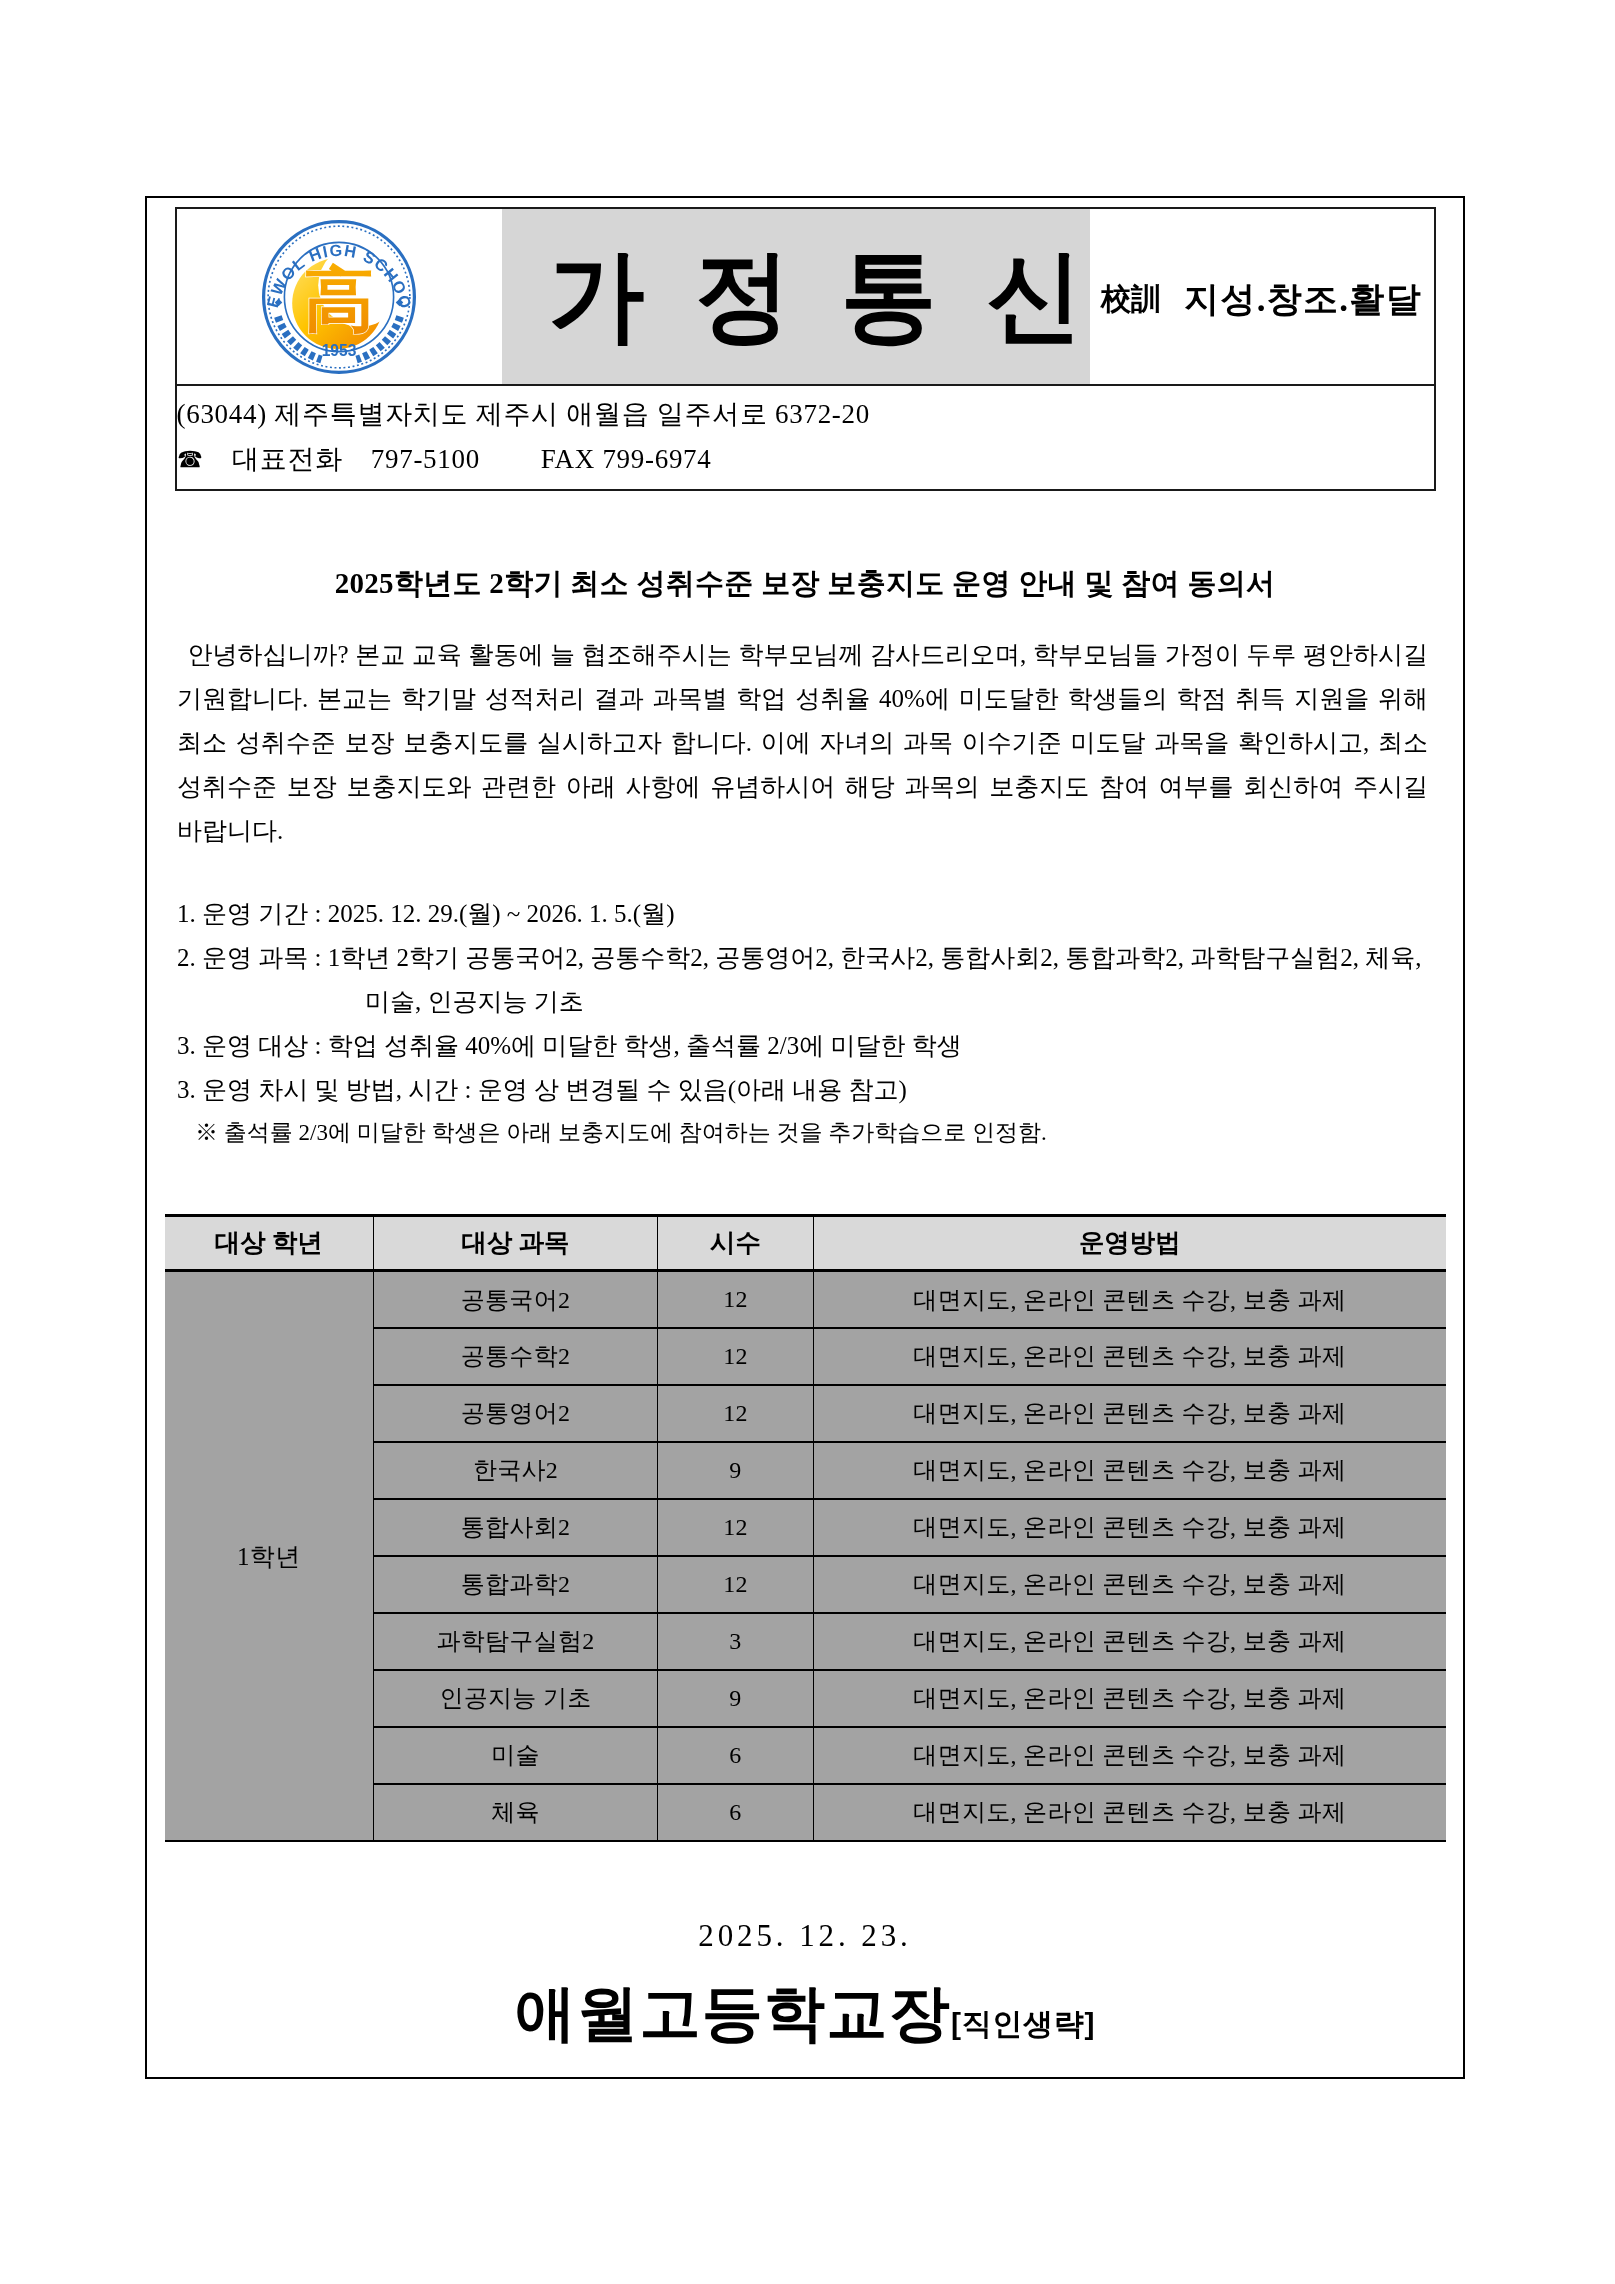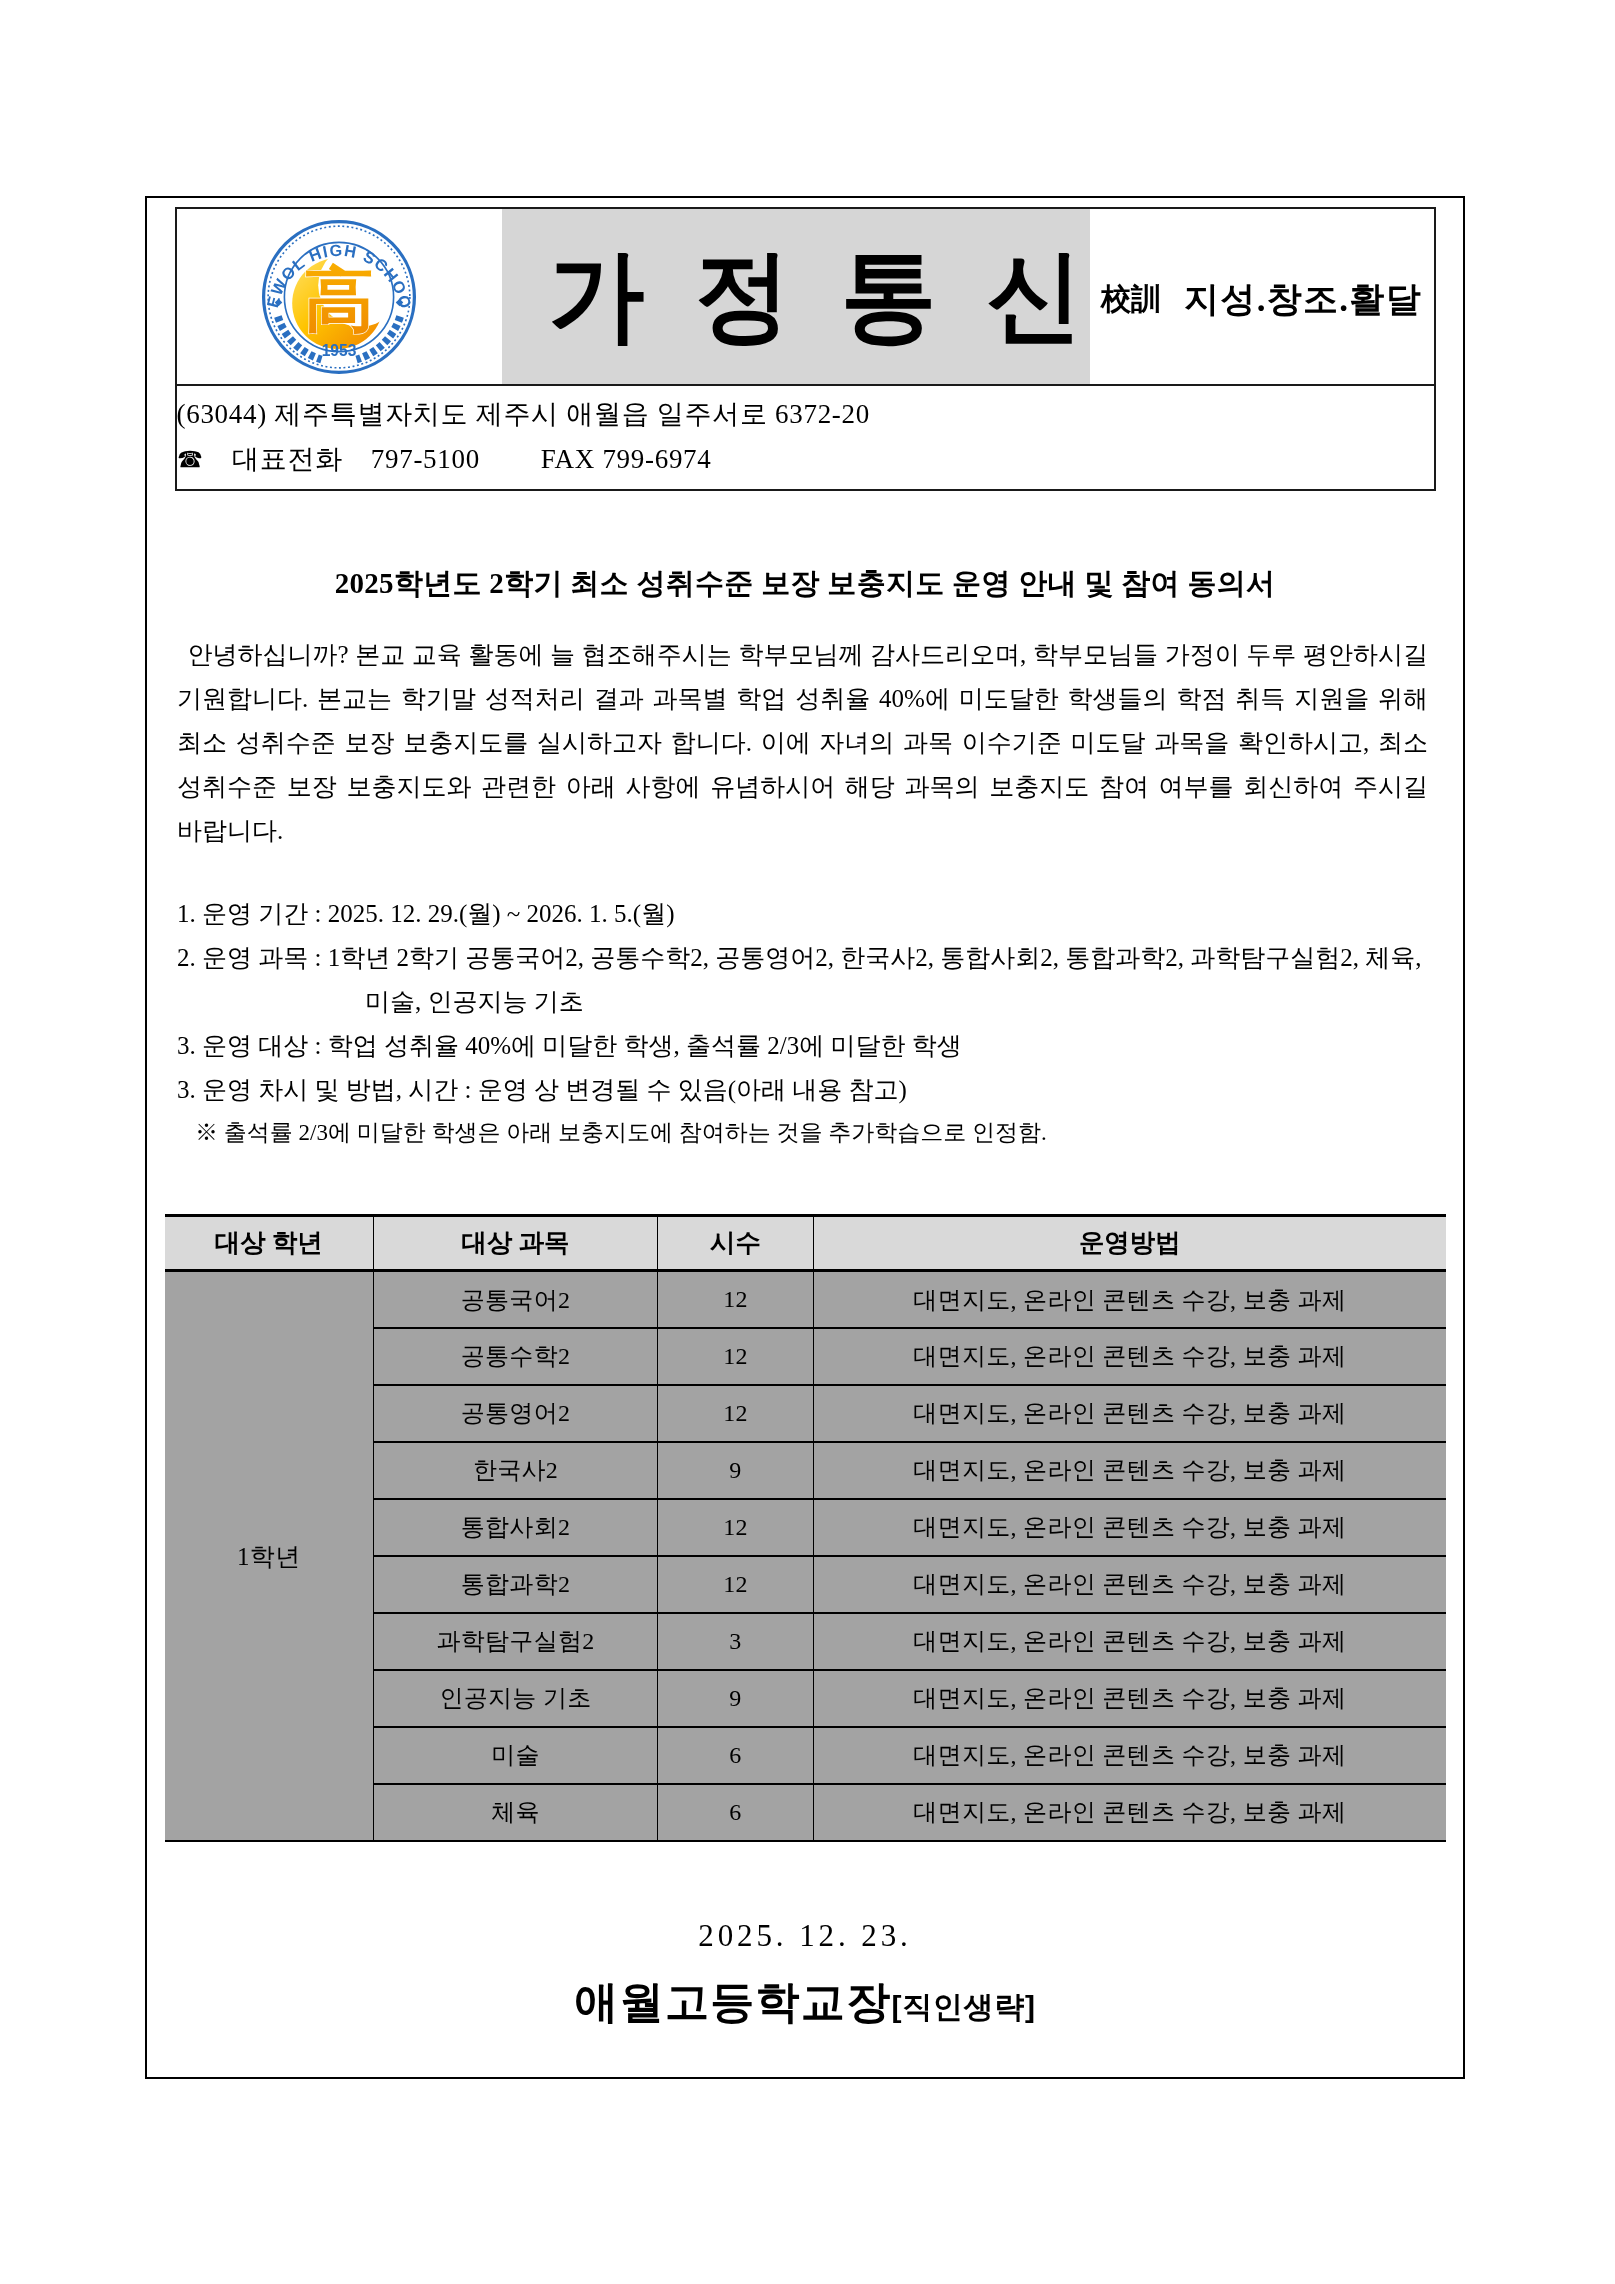--- a/index.html
+++ b/index.html
@@ -85,21 +85,21 @@
   table.subject-table tr.first-row td{border-top:none;}
   table.subject-table .vline{border-left:1.3px solid #000;}
   table.subject-table td.grade-cell{border-top:none;font-size:25px;}
   table.subject-table th:first-child,table.subject-table td.grade-cell{border-left:none;}
   
   .date-line{margin-top:76px;text-align:center;font-size:31px;letter-spacing:3.9px;}
   .sign-line{
     margin-top:19.6px;text-align:center;
     font-family:"Liberation Sans","DejaVu Sans",sans-serif;
   }
-  .signer{font-size:44px;font-weight:900;letter-spacing:1.3px;}
+  .signer{font-size:61px;font-weight:900;letter-spacing:1.3px;}
   .stamp-note{font-size:30px;font-weight:800;letter-spacing:0.7px;}
   
   .logo-svg{width:156px;height:156px;}
 </style>
 </head>
 <body>
 
 <div class="outer-frame">
 
   <div class="header-box">

